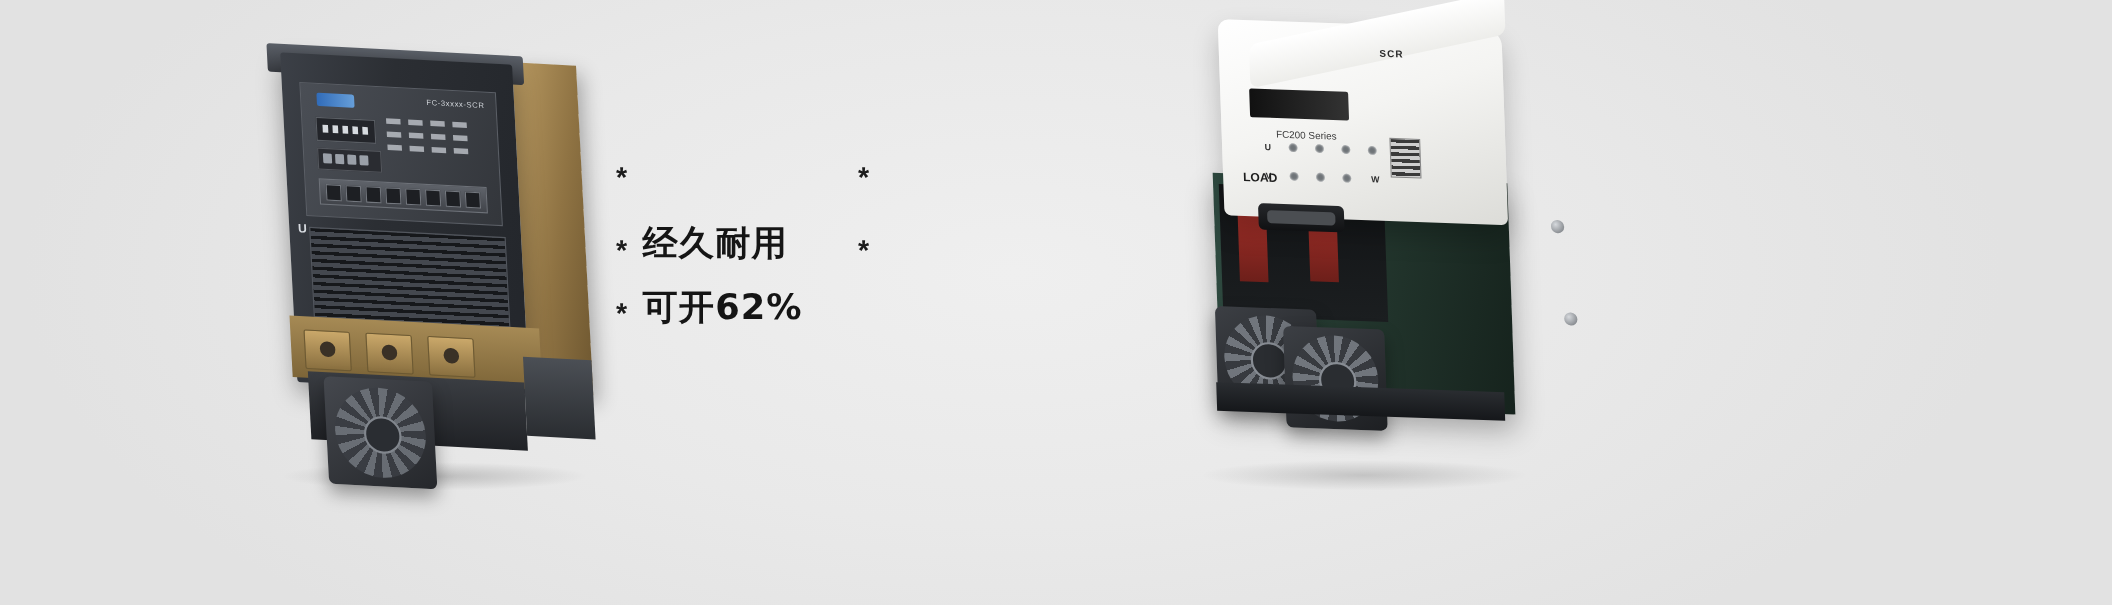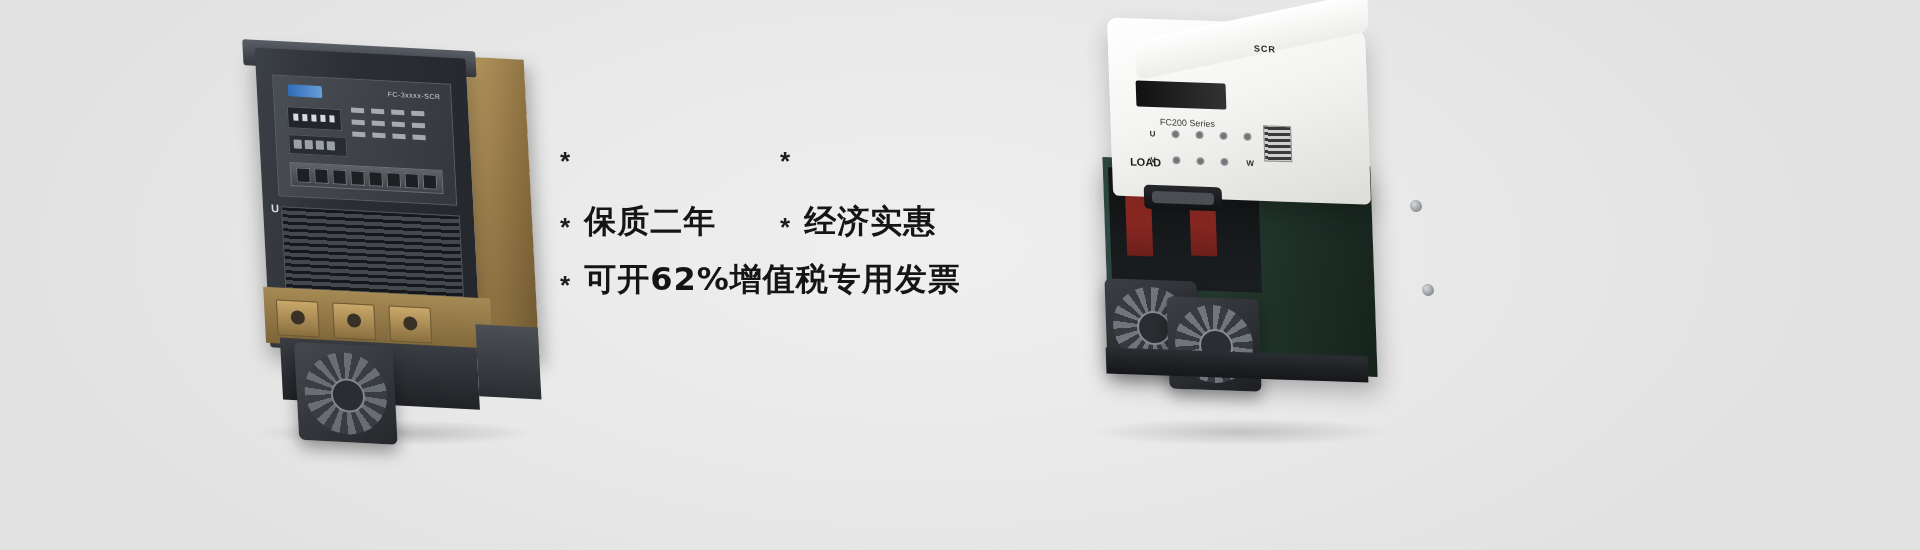--- a/index.html
+++ b/index.html
@@ -445,33 +445,31 @@
         <span class="star">*</span>
       </div>
       <div class="fcell">
         <span class="star">*</span>
       </div>
     </div>
 
     <div class="frow">
       <div class="fcell c1">
         <span class="star">*</span>
-        <span class="ftext">保质二年</span>
+        <span class="ftext">经久耐用</span>
       </div>
       <div class="fcell">
         <span class="star">*</span>
-        <span class="ftext">经济实惠</span>
       </div>
     </div>
 
     <div class="frow wide">
       <div class="fcell">
         <span class="star">*</span>
         <span class="ftext">可开</span>
         <span class="ftext num">62%</span>
-        <span class="ftext">增值税专用发票</span>
       </div>
     </div>
 
   </div>
 
 
 </div>
 
 </body></html>

